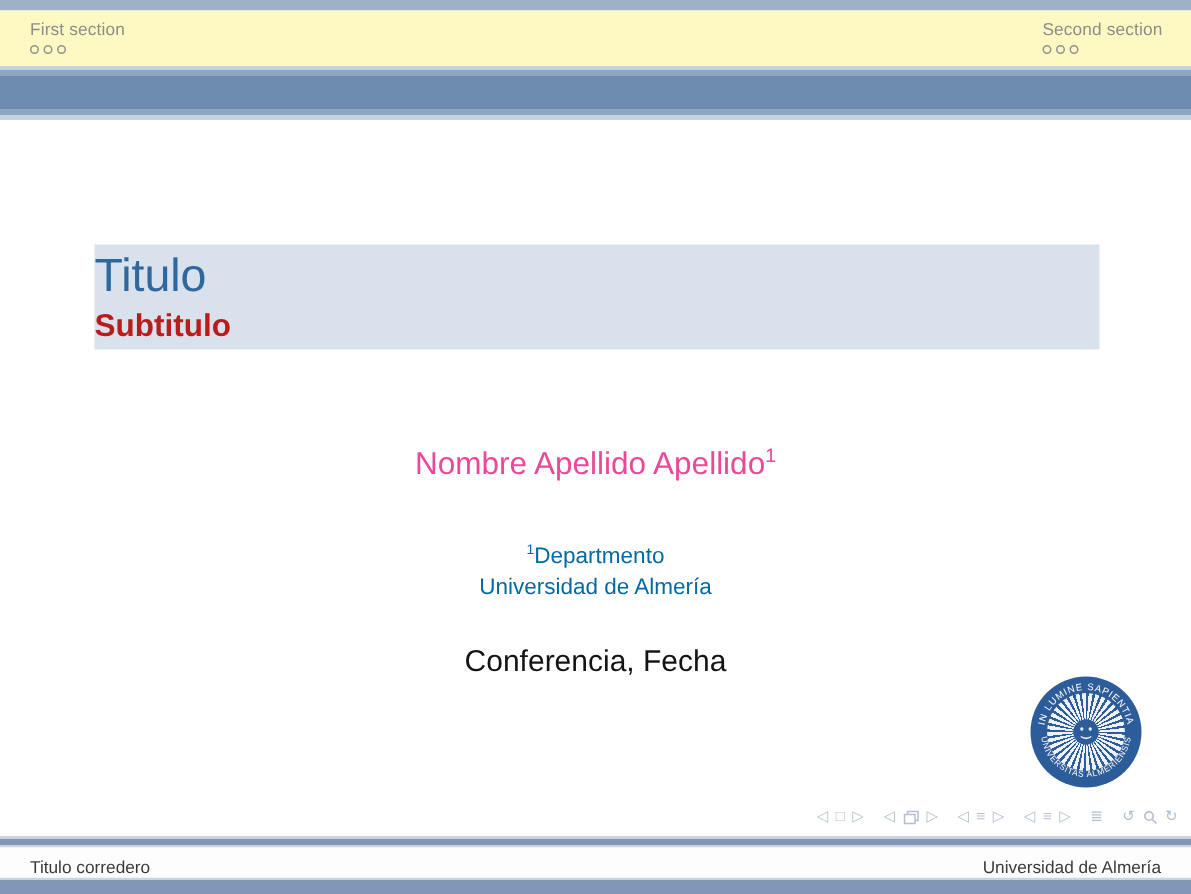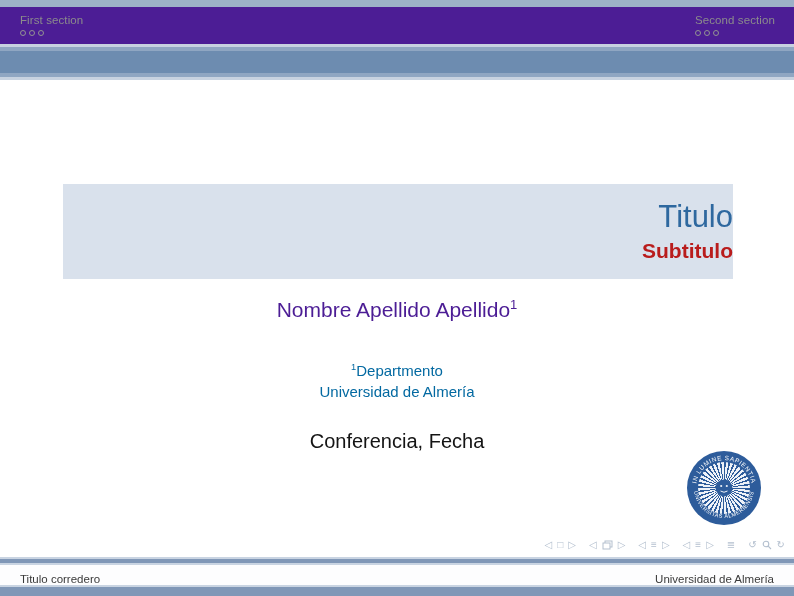--- a/index.html
+++ b/index.html
@@ -7,47 +7,47 @@
     position:relative;
     width:794px;height:596px;
     background:#ffffff;
     font-family:"Liberation Sans","DejaVu Sans",sans-serif;
     overflow:hidden;
     margin:0 auto;
   }
   
   .topbar{position:absolute;left:0;top:0;width:794px;height:7px;background:#9db1c7;}
   
-  .head-nav{position:absolute;left:0;top:7px;width:794px;height:37px;background:#4c1d95;}
+  .head-nav{position:absolute;left:0;top:7px;width:794px;height:37px;background:#fef9c3;}
   .section-block{position:absolute;top:6px;display:inline-block;text-align:left;}
   .section-block.left{left:20px;}
   .section-block.right{right:19px;}
   .section-label{font-size:11.5px;color:#8c8c8c;letter-spacing:.1px;display:block;line-height:14px;}
   .dots{display:flex;gap:3px;margin-top:3px;}
   .dot{width:6px;height:6px;border:1px solid #929292;border-radius:50%;background:transparent;box-sizing:border-box;}
   
   .head-band{
     position:absolute;left:0;top:44px;width:794px;height:36px;
     background:linear-gradient(to bottom,
       #c7d2e0 0px,#c7d2e0 3px,
       #8fa6c2 3px,#8fa6c2 7px,
       #6d8cb0 7px,#6d8cb0 29px,
       #8fa6c2 29px,#8fa6c2 33px,
       #c7d2e0 33px,#c7d2e0 36px);
   }
   
   .title-block{
-    position:absolute;left:63px;top:163px;width:670px;height:95px;
+    position:absolute;left:63px;top:163px;width:670px;height:70px;
     background:#d9e1ec;
-    display:flex;flex-direction:column;justify-content:center;align-items:flex-end;gap:7px;margin-top:21px;
+    display:flex;flex-direction:column;justify-content:center;align-items:flex-start;gap:7px;
   }
   .main-title{font-size:31px;font-weight:300;color:#2e689f;line-height:32px;}
   .sub-title{font-size:21px;font-weight:700;color:#b91c1c;line-height:22px;}
   
-  .author-line{position:absolute;left:0;top:298px;width:794px;text-align:center;font-size:21px;color:#4c1d95;font-weight:300;}
+  .author-line{position:absolute;left:0;top:298px;width:794px;text-align:center;font-size:21px;color:#ec4899;font-weight:300;}
   .institute-line{position:absolute;left:0;top:360px;width:794px;text-align:center;font-size:15px;color:#0369a1;line-height:21px;font-weight:300;}
   .date-line{position:absolute;left:0;top:430px;width:794px;text-align:center;font-size:20px;color:#141414;font-weight:400;}
   sup{font-size:62%;vertical-align:super;line-height:0;}
   
   .logo{position:absolute;left:687px;top:451px;width:74px;height:74px;}
   .logo-ring{position:absolute;inset:0;border-radius:50%;background:#2d5c9b;}
   .logo-rays{
     position:absolute;inset:11px;border-radius:50%;
     background:
       repeating-conic-gradient(#2d5c9b 0deg 4deg,#eef2f8 4deg 10deg);

